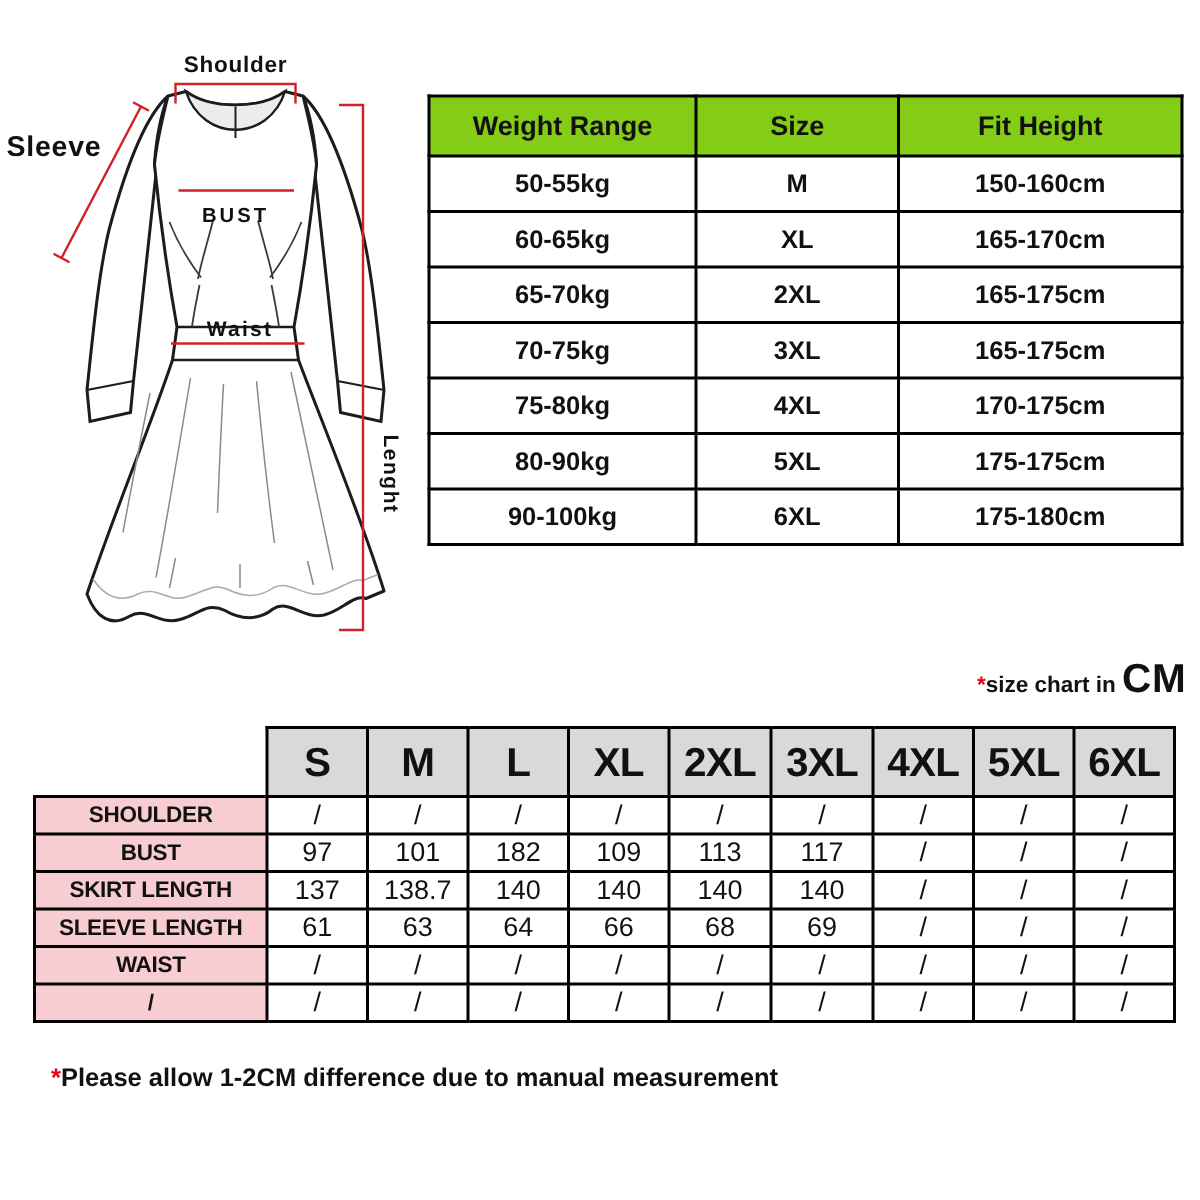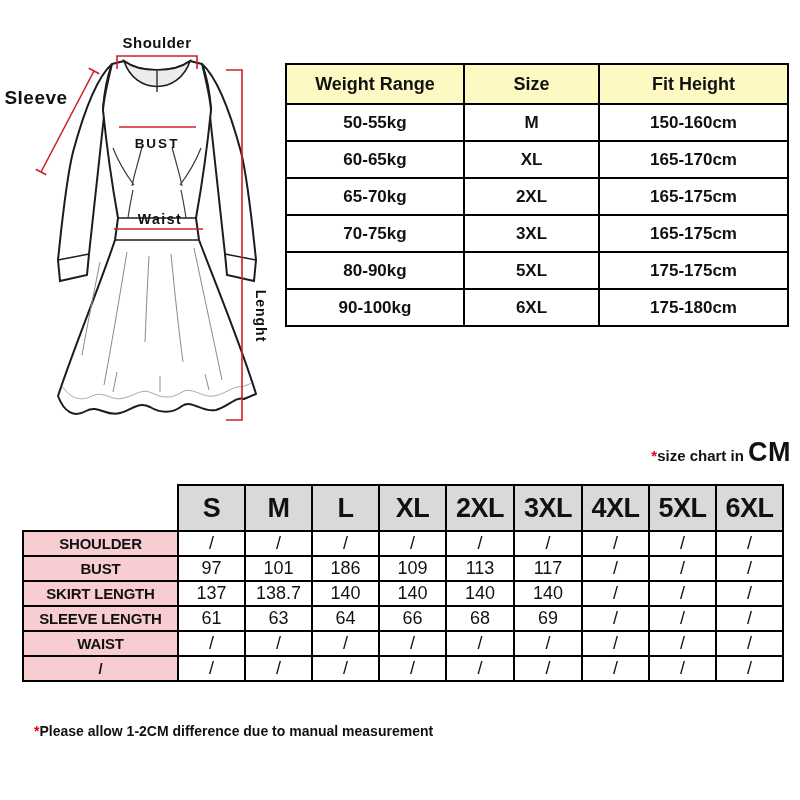--- a/index.html
+++ b/index.html
@@ -12,21 +12,21 @@
   
   .dress-svg { position:absolute; left:0; top:0; width:280px; height:435px; }
 
   
   table { border-collapse:collapse; table-layout:fixed; }
   .weight-table { position:absolute; left:285px; top:63px; width:502px; }
   .weight-table th, .weight-table td {
     border:2px solid #000; text-align:center; vertical-align:middle;
   }
   .weight-table th {
-    background:#fef9c3; height:40px; font-size:18px; font-weight:700;
+    background:#84cc16; height:40px; font-size:18px; font-weight:700;
   }
   .weight-table td { height:37px; font-size:17px; font-weight:600; }
 
   
   .size-note {
     position:absolute; top:437px; right:9px; font-weight:700; font-size:15px;
     white-space:nowrap;
   }
   .size-note .star { color:#e60012; }
   .size-note .cm { font-size:27px; letter-spacing:0.5px;margin-top:48px; }
@@ -40,21 +40,21 @@
   .size-table th.size-col {
     background:#d9d9d9; height:46px; font-size:27px; font-weight:700; letter-spacing:-0.5px;
   }
   .size-table th.row-label {
     background:#f7cdd2; font-size:15px; font-weight:700; letter-spacing:-0.2px;
   }
   .size-table tr.data-row th, .size-table tr.data-row td { height:25px; }
   .size-table tr.data-row td { font-size:18px; font-weight:500; }
 
   
-  .footnotes { position:absolute; left:34px; top:706px; font-size:14px; font-weight:700; line-height:26px;margin-top:12px; }
+  .footnotes { position:absolute; left:34px; top:706px; font-size:17px; font-weight:700; line-height:26px; }
   .footnotes .star { color:#e60012; }
 </style>
 </head>
 <body>
 
 <svg class="dress-svg" viewBox="0 0 280 435">
 
   <g stroke="#1c1c1c" stroke-width="2" fill="#ffffff">
     <path d="M112,64 C96,78 83,115 73,152 C66,180 62,222 58,260 L60,281 L87,275 L89,254 C94,205 99,158 104,116 C104,112 103,110 103,109 C104,95 107,77 112,64 Z"></path>
     <path d="M202,64 C218,78 231,115 241,152 C248,180 252,222 256,260 L254,281 L227,275 L225,254 C220,205 215,158 210,116 C210,112 211,110 211,109 C210,95 207,77 202,64 Z"></path>
@@ -141,20 +141,25 @@
   </tr>
   <tr>
     <td>65-70kg</td>
     <td>2XL</td>
     <td>165-175cm</td>
   </tr>
   <tr>
     <td>70-75kg</td>
     <td>3XL</td>
     <td>165-175cm</td>
+  </tr>
+  <tr>
+    <td>75-80kg</td>
+    <td>4XL</td>
+    <td>170-175cm</td>
   </tr>
   <tr>
     <td>80-90kg</td>
     <td>5XL</td>
     <td>175-175cm</td>
   </tr>
   <tr>
     <td>90-100kg</td>
     <td>6XL</td>
     <td>175-180cm</td>
@@ -201,21 +206,21 @@
     <td>/</td>
     <td>/</td>
     <td>/</td>
     <td>/</td>
     <td>/</td>
   </tr>
   <tr class="data-row">
     <th class="row-label">BUST</th>
     <td>97</td>
     <td>101</td>
-    <td>186</td>
+    <td>182</td>
     <td>109</td>
     <td>113</td>
     <td>117</td>
     <td>/</td>
     <td>/</td>
     <td>/</td>
   </tr>
   <tr class="data-row">
     <th class="row-label">SKIRT LENGTH</th>
     <td>137</td>

